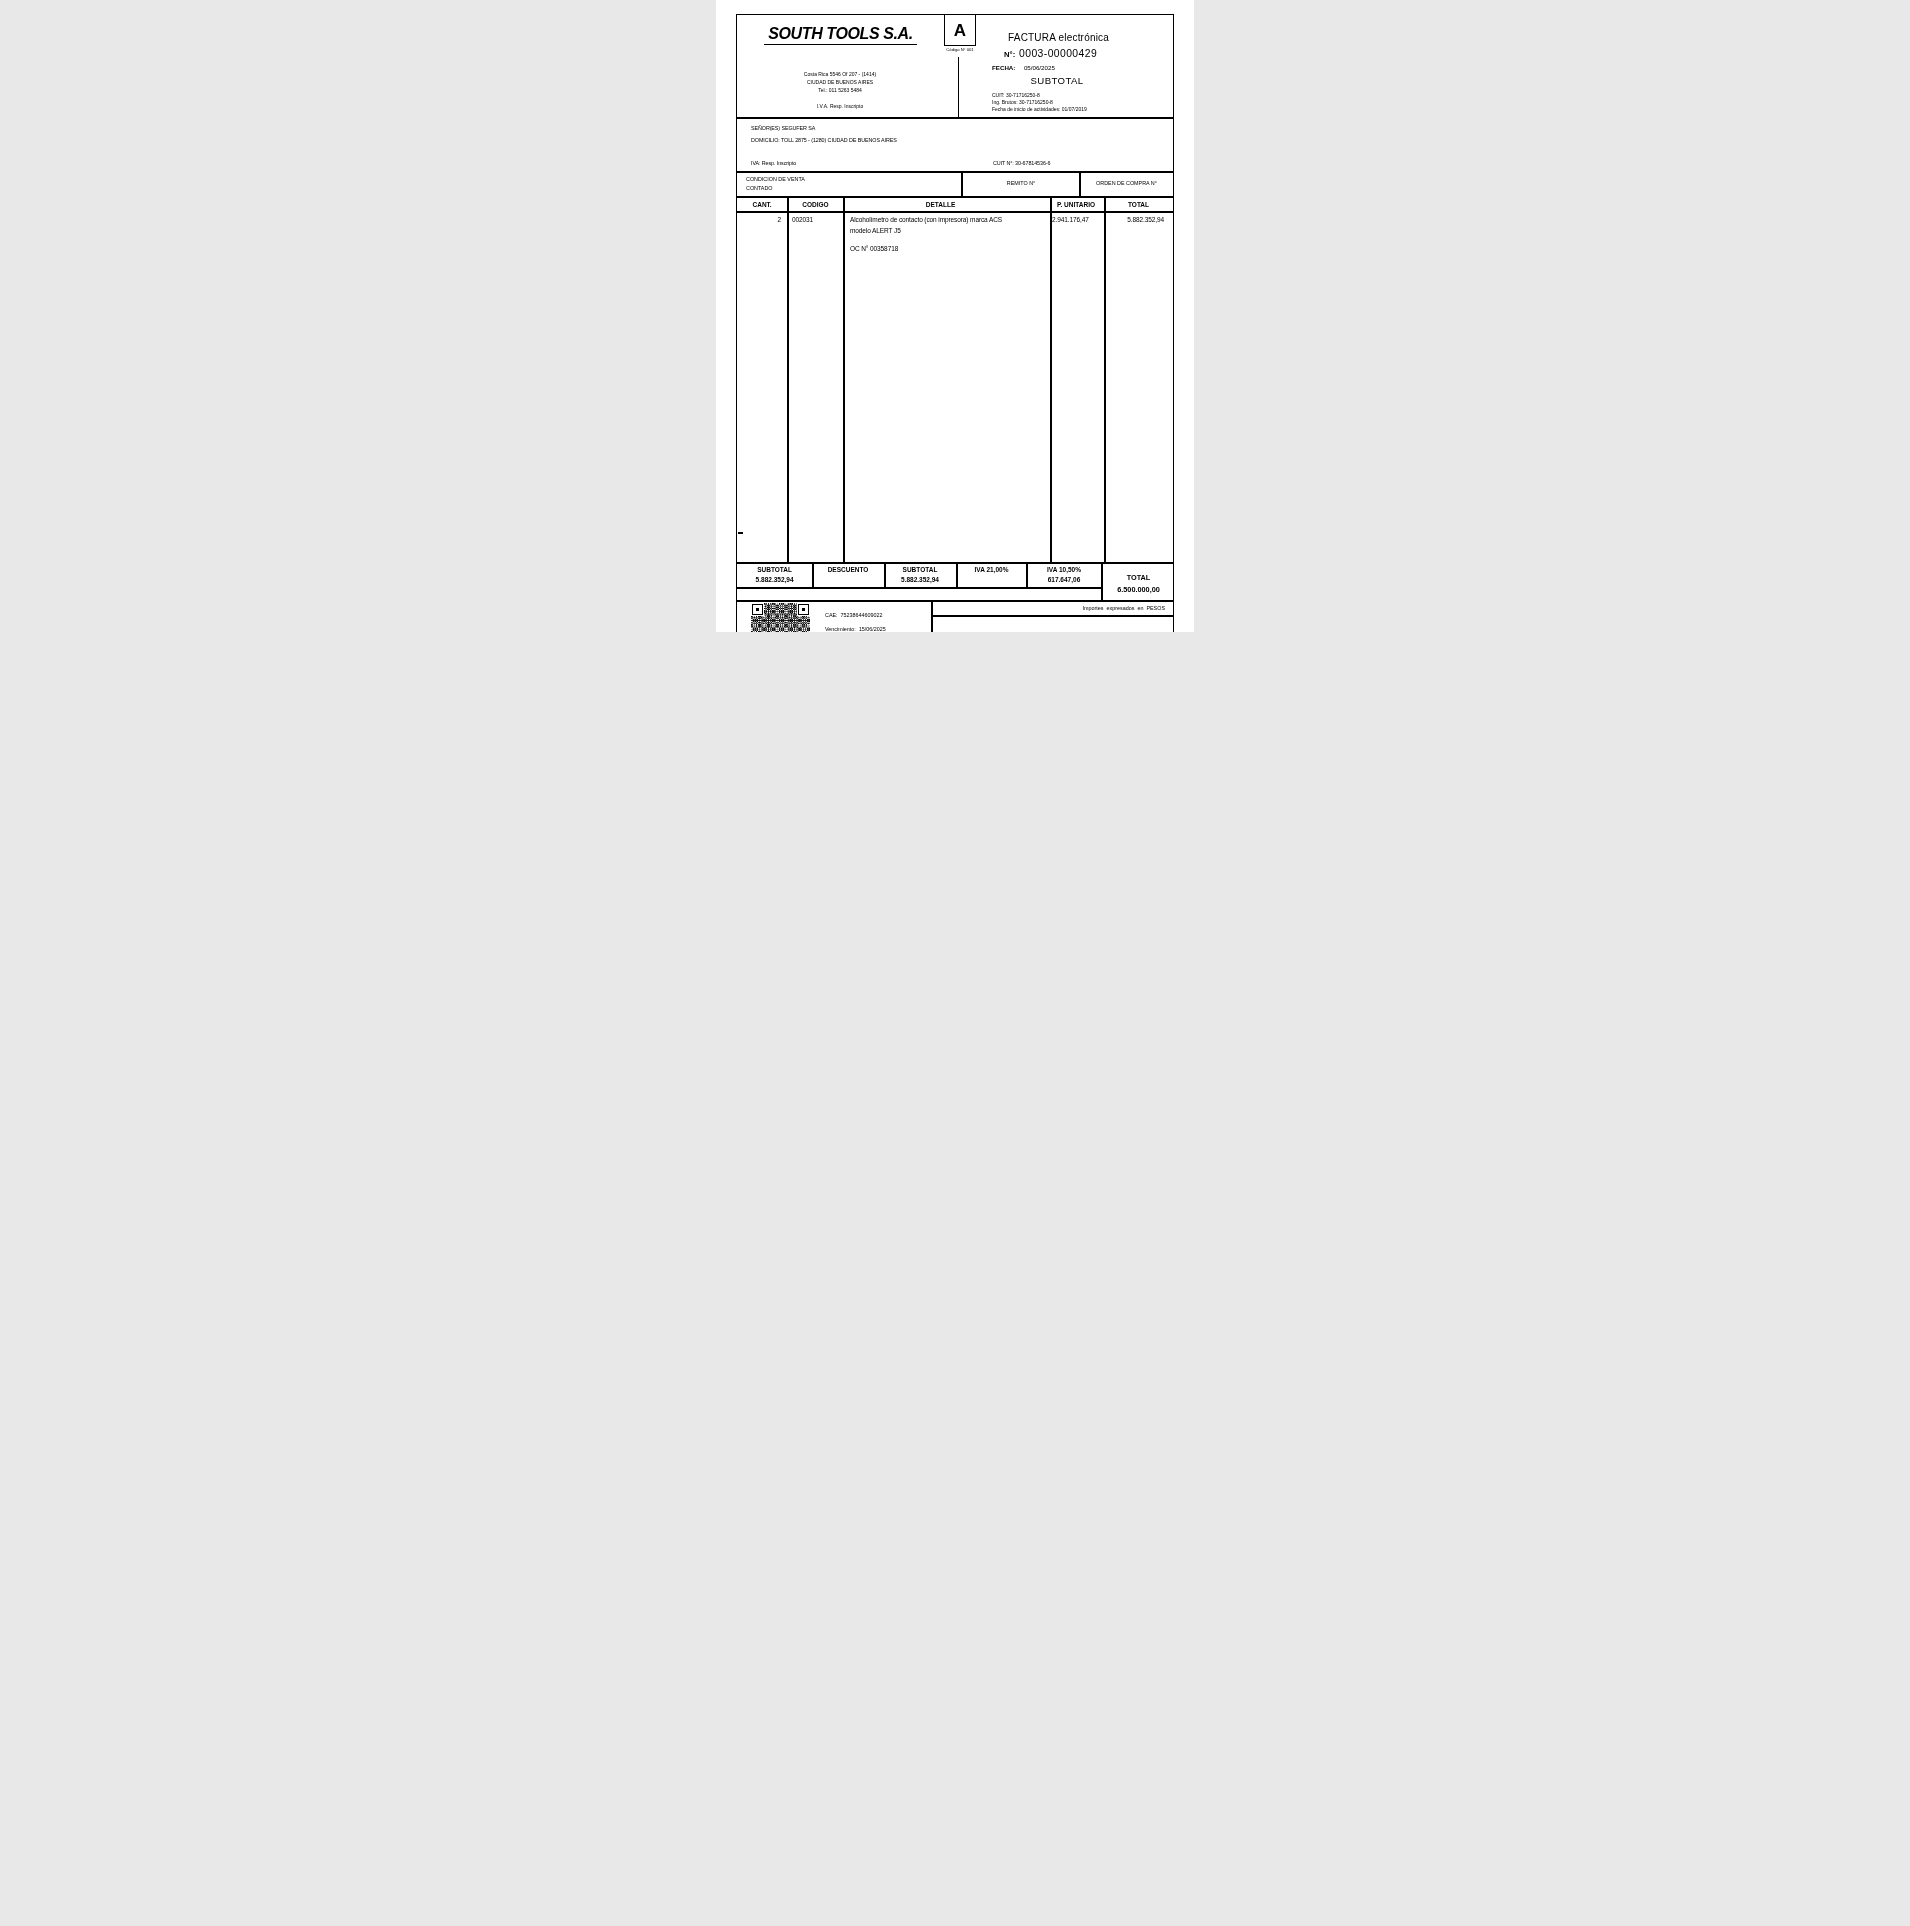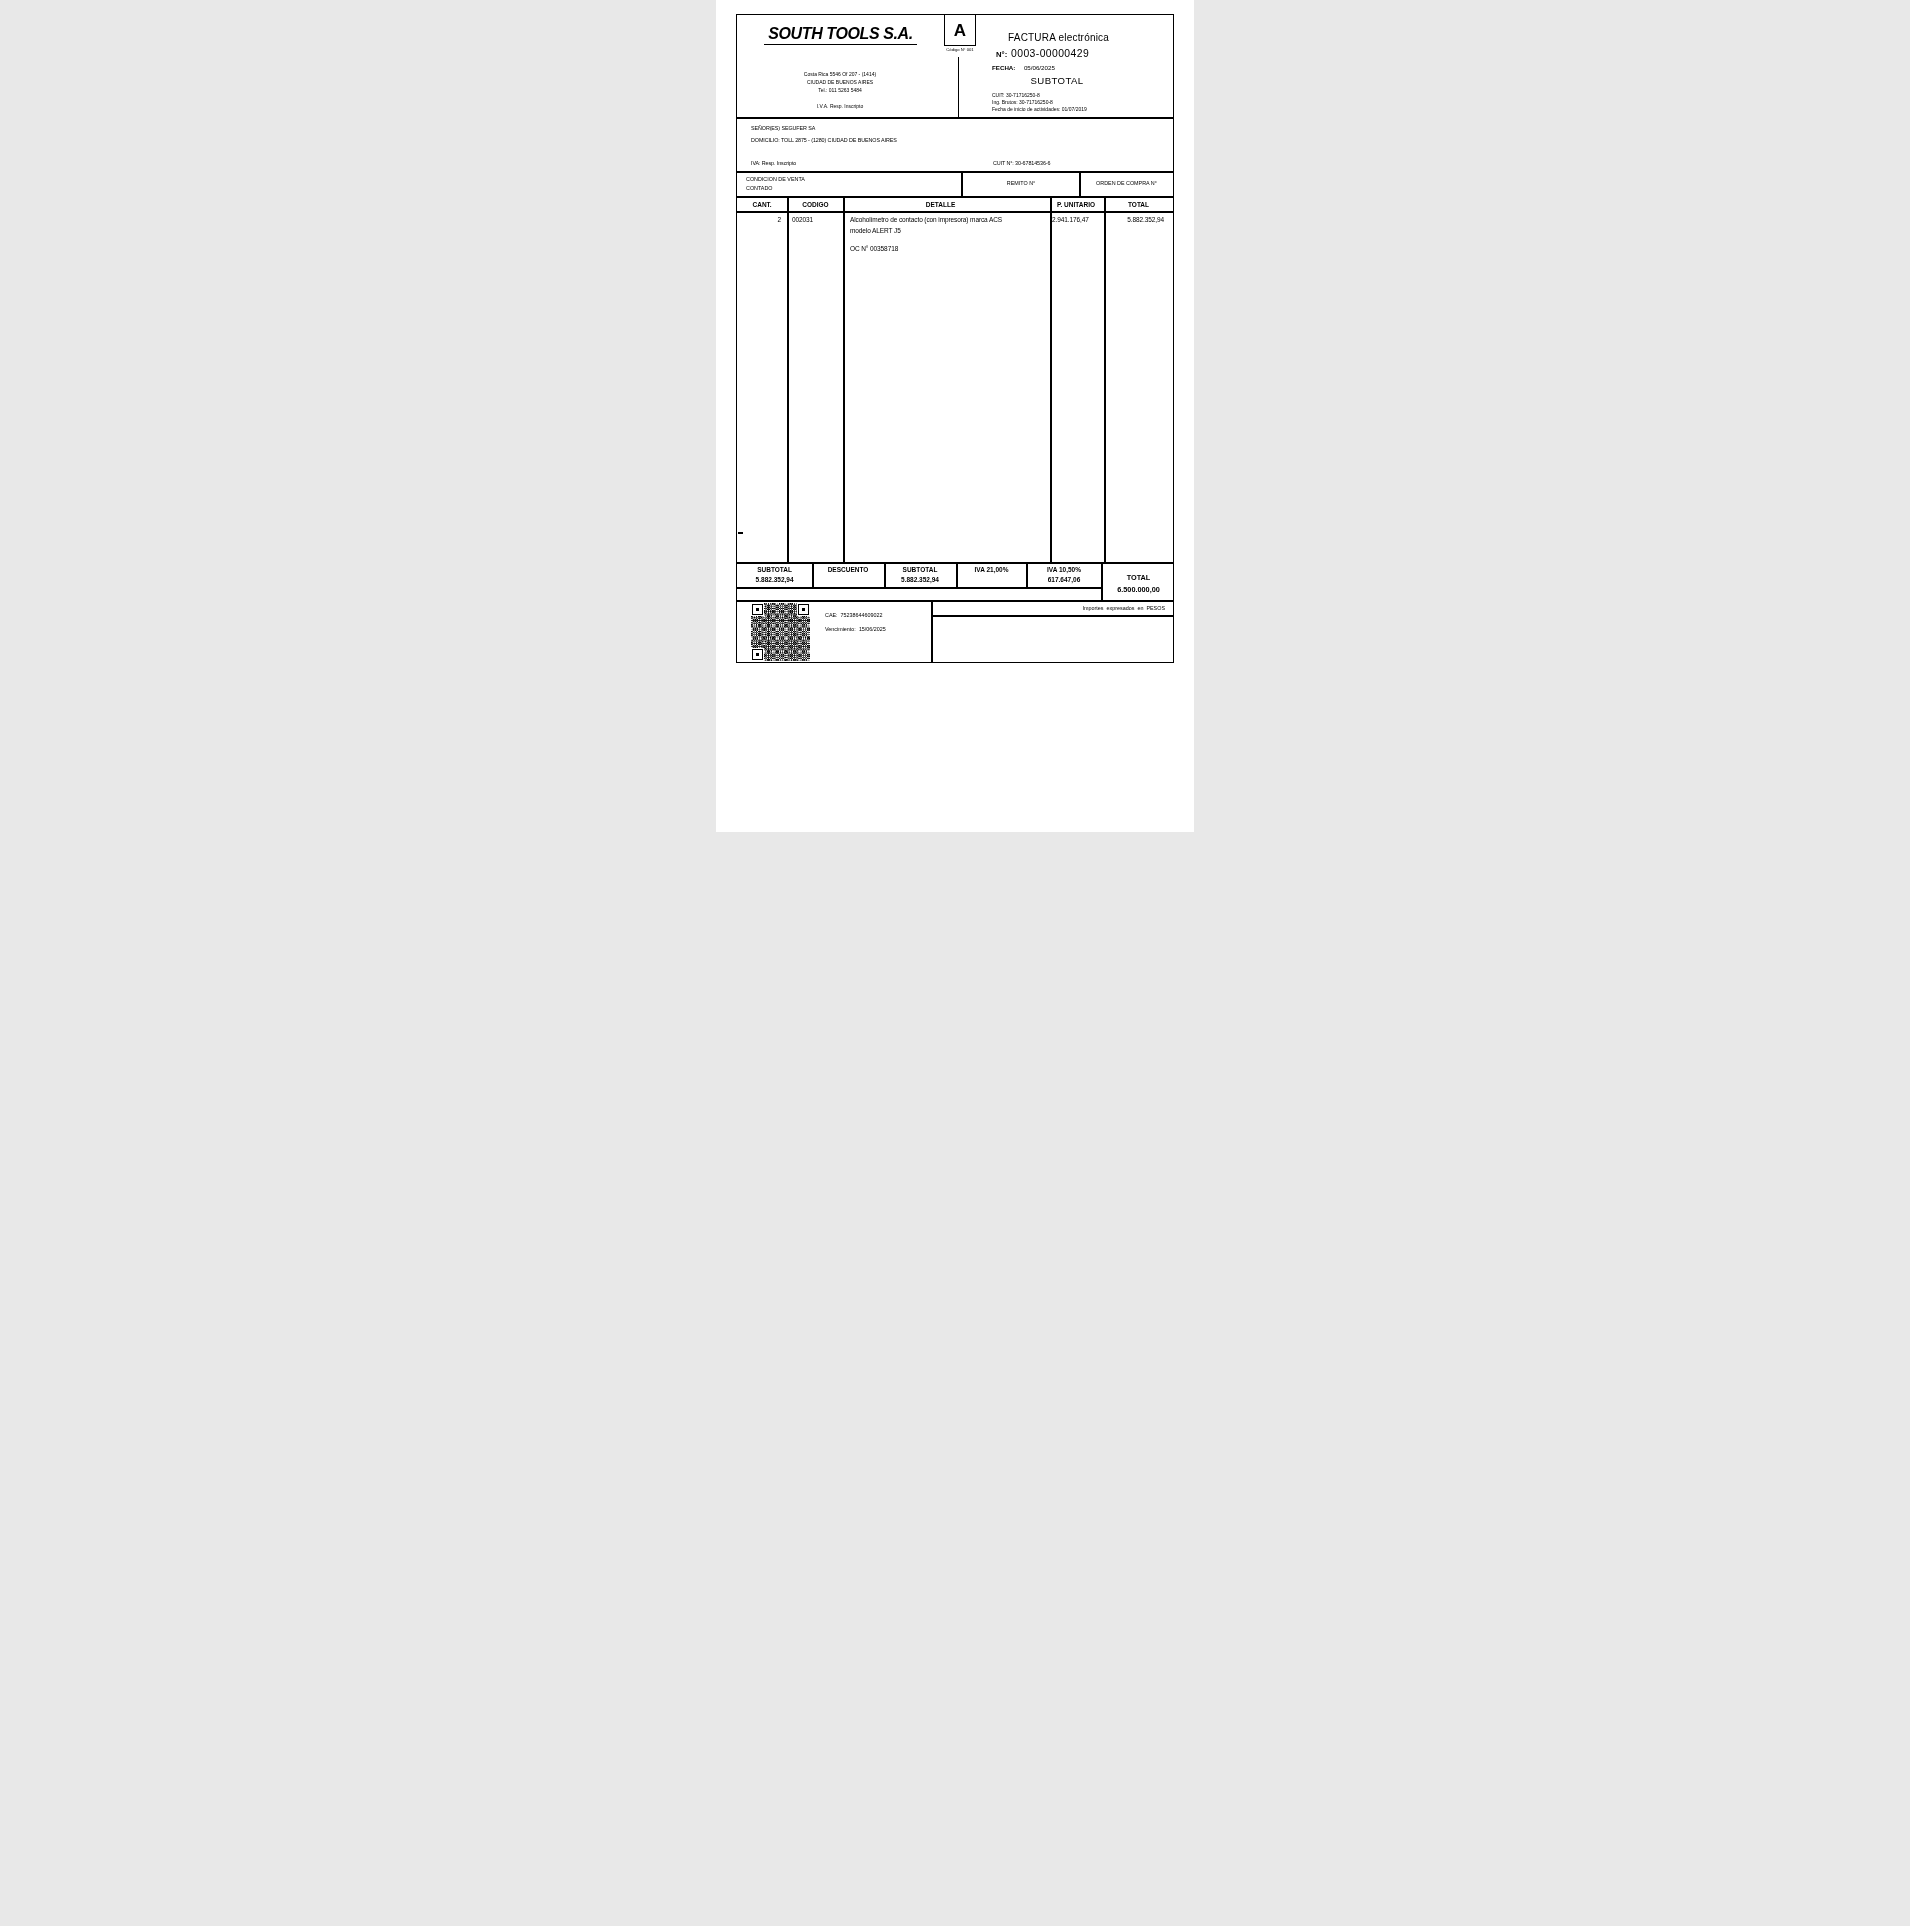--- a/index.html
+++ b/index.html
@@ -1,18 +1,18 @@
 <!DOCTYPE html>
 <html style="font-size:6.2px"><head>
 <meta charset="utf-8">
 <style>
   html,body{margin:0;padding:0;background:#e8e8e8;}
   #page{
     position:relative;
-    width:478px;height:832px;
+    width:478px;height:632px;
     margin:0 auto;
     background:#fff;
     color:#000;
     font-family:"Liberation Sans",sans-serif;
     overflow:hidden;
   }
   .abs{position:absolute;}
   .hl{position:absolute;background:#000;height:1.5px;}
   .vl{position:absolute;background:#000;width:1.5px;}
   .ctr{text-align:center;}
@@ -84,21 +84,21 @@
   </div>
   <div class="abs ctr addr" style="left:47px;top:102px;width:154px;">I.V.A. Resp. Inscripto</div>
 
   <div class="letterbox">
     <span class="glyph">A</span>
   </div>
   <div class="abs ctr codigo" style="left:215px;top:47px;width:58px;">Código N° 001</div>
   <div class="vl" style="left:242px;top:57px;height:61px;width:1.2px;"></div>
 
   <div class="abs doc-title" style="left:276px;top:32px;padding-left:16px;">FACTURA electrónica</div>
-  <div class="abs" style="left:280px;top:48px;white-space:nowrap;">
+  <div class="abs" style="left:288px;top:48px;white-space:nowrap;">
     <span class="doc-number-label">N°:</span><span class="doc-number">0003-00000429</span>
   </div>
   <div class="abs" style="left:276px;top:64px;white-space:nowrap;">
     <span class="fecha-label">FECHA:</span><span class="fecha-value">05/06/2025</span>
   </div>
   <div class="abs ctr original" style="left:289px;top:75px;width:104px;">SUBTOTAL</div>
   <div class="abs smallline" style="left:276px;top:92px;">CUIT: 30-71716250-8</div>
   <div class="abs smallline" style="left:276px;top:99px;">Ing. Brutos: 30-71716250-8</div>
   <div class="abs smallline" style="left:276px;top:106px;">Fecha de inicio de actividades: 01/07/2019</div>
 

